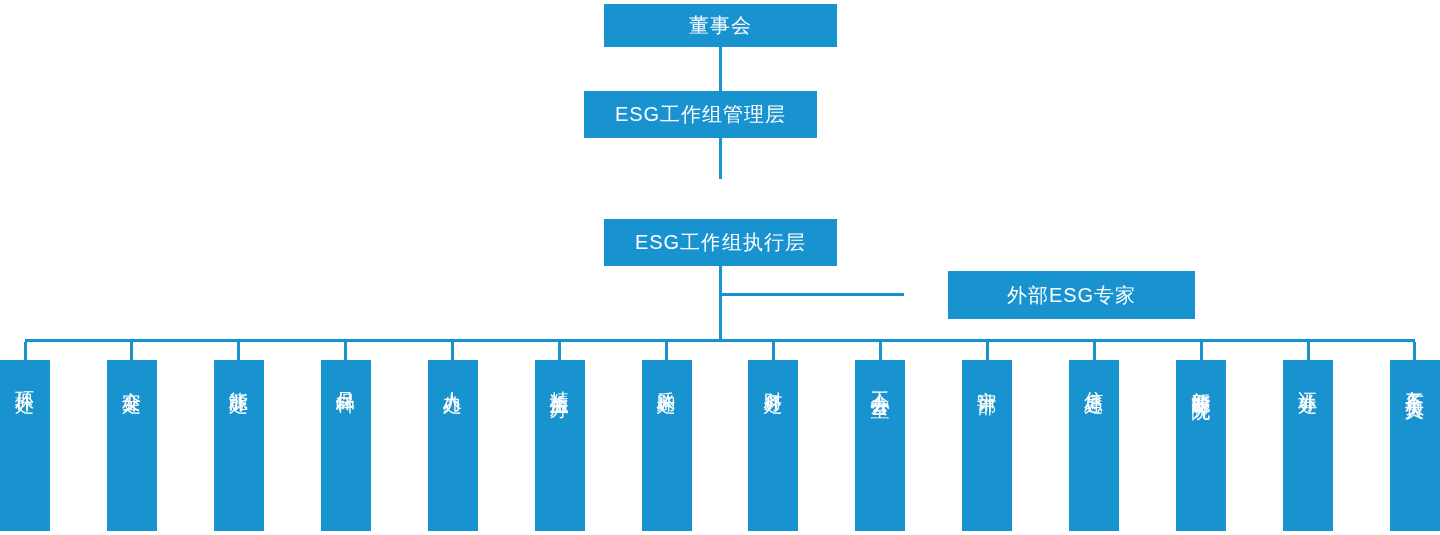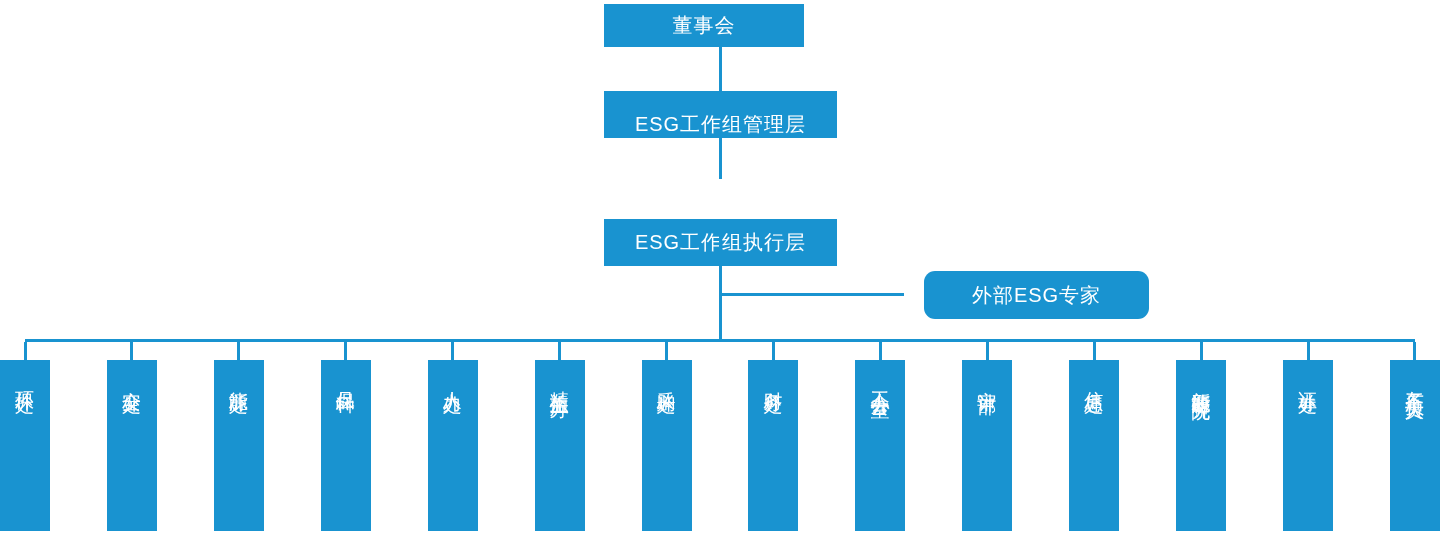--- a/index.html
+++ b/index.html
@@ -32,24 +32,24 @@
     white-space: nowrap;
   }
 
   
   .line {
     position: absolute;
     background: var(--primary);
   }
 
   
-  .node-board      { left: 604px; top: 4px;   width: 200px; height: 43px; }
-  .node-management { left: 604px; top: 91px;  width: 233px; height: 47px; align-items: flex-end; }
+  .node-board      { left: 604px; top: 4px;   width: 233px; height: 43px; }
+  .node-management { left: 584px; top: 91px;  width: 233px; height: 47px; }
   .node-execution  { left: 604px; top: 179px; width: 233px; height: 47px; margin-top: 40px; }
-  .node-external   { left: 924px; top: 271px; width: 225px; height: 48px; border-radius: 11px; }
+  .node-external   { left: 948px; top: 271px; width: 247px; height: 48px; }
 
   .conn-board-management { left: 719px; top: 47px;  width: 3px; height: 44px; }
   .conn-management-exec  { left: 719px; top: 138px; width: 3px; height: 41px; }
   .conn-trunk            { left: 719px; top: 226px; width: 3px; height: 116px; }
   .conn-external-branch  { left: 720px; top: 293px; width: 184px; height: 3px; }
   .conn-main-horizontal  { left: 25px;  top: 339px; width: 1390px; height: 3px; }
 
   
   .bottom-row {
     position: absolute;

